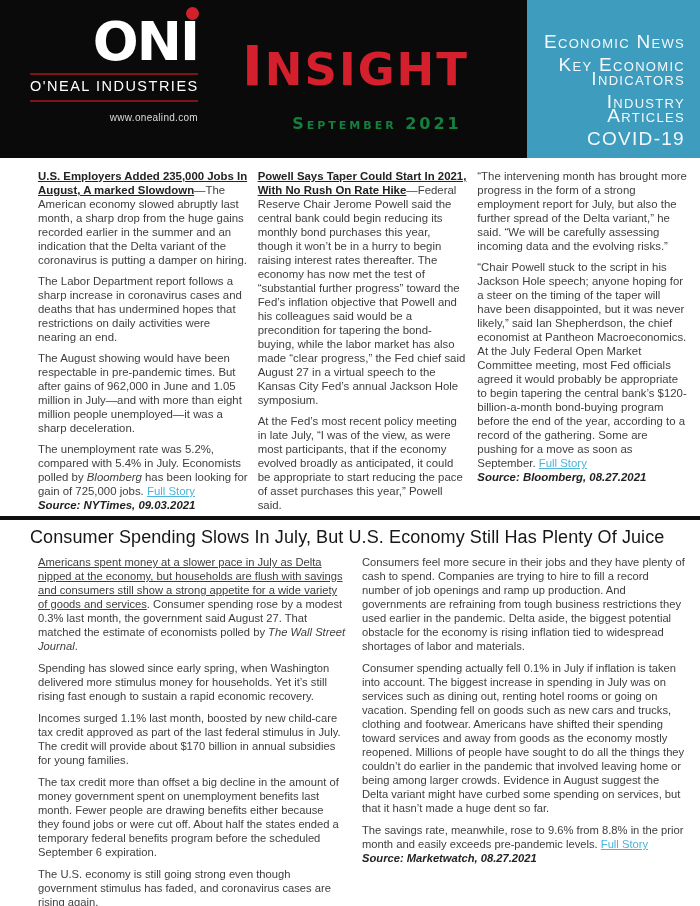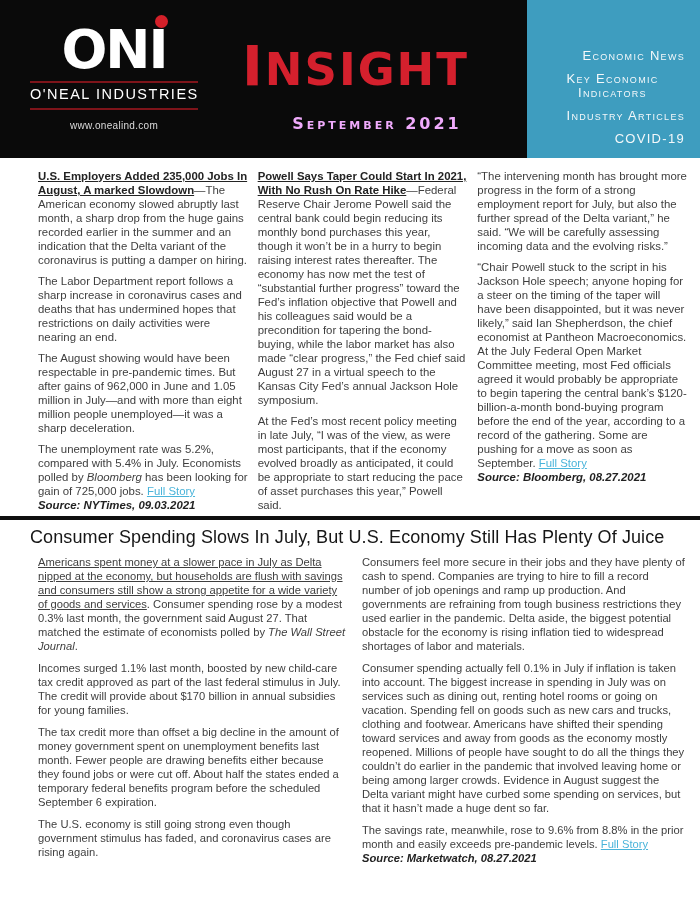--- a/index.html
+++ b/index.html
@@ -3,21 +3,21 @@
 <meta charset="utf-8">
 <style>
   html,body{margin:0;padding:0;background:#ffffff;}
   .page{
     width:700px;height:906px;background:#ffffff;position:relative;
     font-family:"Liberation Sans",sans-serif;color:#3e3e3e;overflow:hidden;
   }
   
   .header{display:flex;height:158px;width:700px;}
   .header-black{width:527px;background:#0a0a0a;position:relative;}
-  .logo-block{position:absolute;left:30px;top:24px;width:168px;text-align:center;}
+  .logo-block{position:absolute;left:30px;top:16px;width:168px;text-align:right;}
   .logo-letters{
     font-family:"DejaVu Sans",sans-serif;font-weight:bold;font-size:54px;line-height:52px;
     color:#ffffff;letter-spacing:-2px;position:relative;display:inline-block;
   }
   .logo-i{position:relative;display:inline-block;}
   .logo-dot{
     position:absolute;top:-9px;right:-1px;width:13px;height:13px;border-radius:50%;
     background:#d42029;
   }
   .logo-rule{height:2px;background:#7e141a;margin:5px 0 3px 0;}
@@ -27,31 +27,31 @@
   }
   .logo-site{color:#dcdcdc;font-size:10px;margin-top:10px;letter-spacing:.3px;}
   .masthead{position:absolute;left:212px;top:38px;width:270px;text-align:center;margin-left:30px;}
   .masthead-title{
     font-family:"DejaVu Sans",sans-serif;font-weight:bold;color:#d4202d;
     letter-spacing:2px;line-height:56px;white-space:nowrap;text-align:left;
   }
   .masthead-title .initial{font-size:56px;}
   .masthead-title .rest{font-size:45px;}
   .masthead-issue{
-    color:#f0abfc;font-variant:small-caps;font-size:16px;letter-spacing:3px;
+    color:#15803d;font-variant:small-caps;font-size:16px;letter-spacing:3px;
     margin-top:6px;font-weight:bold;font-family:"DejaVu Sans",sans-serif;
   }
   .header-teal{
     width:173px;background:#3e9dbf;display:flex;flex-direction:column;
     justify-content:flex-end;align-items:flex-end;box-sizing:border-box;
     padding:0 15px 12px 10px;gap:9px;
   }
   .menu-item{
-    color:#f4f8fa;font-variant:small-caps;font-size:13px;letter-spacing:1.3px;
-    text-align:center;line-height:14px;cursor:pointer;max-width:145px;
+    color:#f4f8fa;font-variant:small-caps;font-size:19px;letter-spacing:1.3px;
+    text-align:right;line-height:14px;cursor:pointer;max-width:145px;
   }
   
   .top-columns{
     box-sizing:border-box;padding:11px 13px 12px 38px;height:358px;overflow:hidden;
     display:grid;grid-template-columns:1fr 1fr 1fr;column-gap:10px;
   }
   .col{font-size:11.4px;line-height:14px;color:#3e3e3e;}
   .col p{margin:0 0 7px 0;}
   .art-headline{font-weight:bold;text-decoration:underline;color:#232323;}
   .italic{font-style:italic;}
@@ -115,20 +115,21 @@
     </div>
   </div>
 
   <div class="thick-rule"></div>
 
   <div class="bottom">
     <h2 class="bottom-headline">Consumer Spending Slows In July, But U.S. Economy Still Has Plenty Of Juice</h2>
     <div class="bottom-columns">
       <div class="bcol">
         <p><span class="underlined">Americans spent money at a slower pace in July as Delta nipped at the economy, but households are flush with savings and consumers still show a strong appetite for a wide variety of goods and services</span><span>. Consumer spending rose by a modest 0.3% last month, the government said August 27. That matched the estimate of economists polled by </span><span class="italic">The Wall Street Journal</span><span>.</span></p>
+        <p>Spending has slowed since early spring, when Washington delivered more stimulus money for households. Yet it’s still rising fast enough to sustain a rapid economic recovery.</p>
         <p>Incomes surged 1.1% last month, boosted by new child-care tax credit approved as part of the last federal stimulus in July. The credit will provide about $170 billion in annual subsidies for young families.</p>
         <p>The tax credit more than offset a big decline in the amount of money government spent on unemployment benefits last month. Fewer people are drawing benefits either because they found jobs or were cut off. About half the states ended a temporary federal benefits program before the scheduled September 6 expiration.</p>
         <p>The U.S. economy is still going strong even though government stimulus has faded, and coronavirus cases are rising again.</p>
       </div>
       <div class="bcol">
         <p>Consumers feel more secure in their jobs and they have plenty of cash to spend. Companies are trying to hire to fill a record number of job openings and ramp up production. And governments are refraining from tough business restrictions they used earlier in the pandemic. Delta aside, the biggest potential obstacle for the economy is rising inflation tied to widespread shortages of labor and materials.</p>
         <p>Consumer spending actually fell 0.1% in July if inflation is taken into account. The biggest increase in spending in July was on services such as dining out, renting hotel rooms or going on vacation. Spending fell on goods such as new cars and trucks, clothing and footwear. Americans have shifted their spending toward services and away from goods as the economy mostly reopened. Millions of people have sought to do all the things they couldn’t do earlier in the pandemic that involved leaving home or being among larger crowds. Evidence in August suggest the Delta variant might have curbed some spending on services, but that it hasn’t made a huge dent so far.</p>
         <p><span>The savings rate, meanwhile, rose to 9.6% from 8.8% in the prior month and easily exceeds pre-pandemic levels.  </span><span class="link">Full Story</span><br>
         <span class="source">Source: Marketwatch, 08.27.2021</span></p>
       </div>

